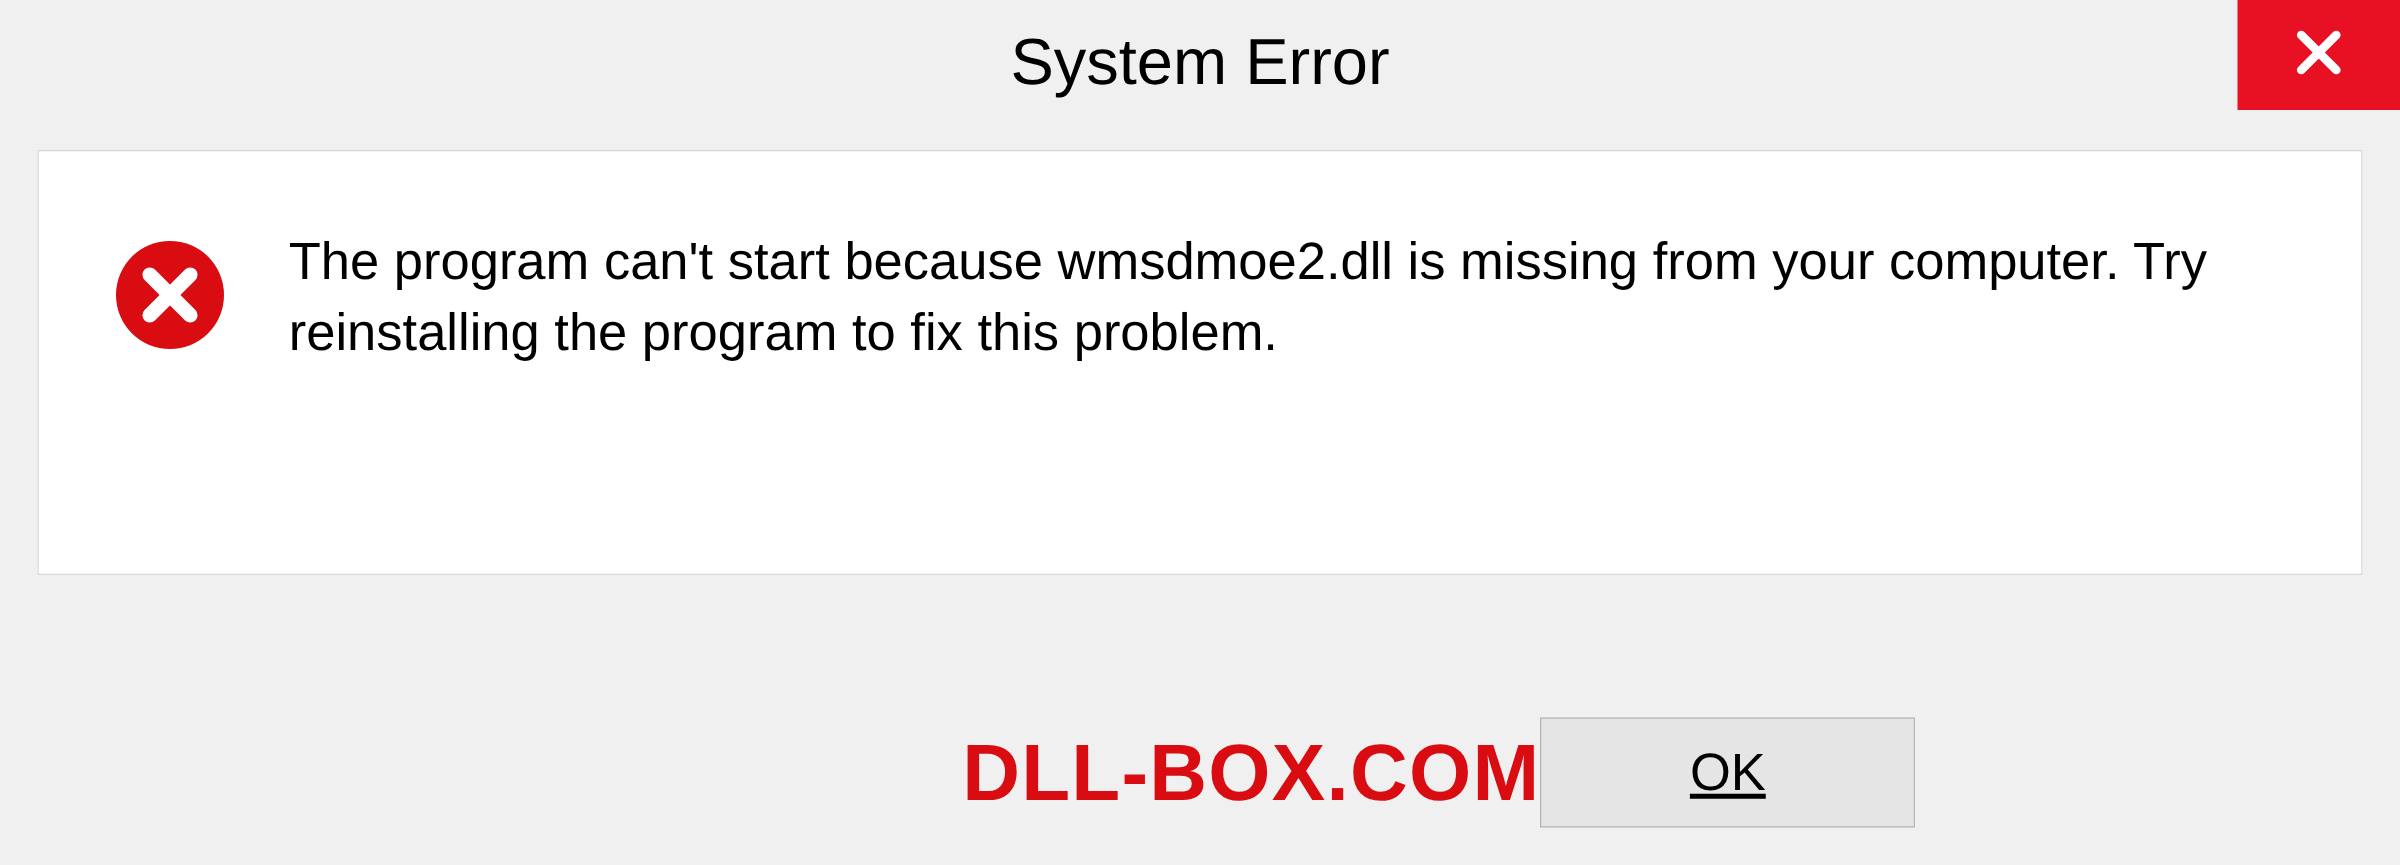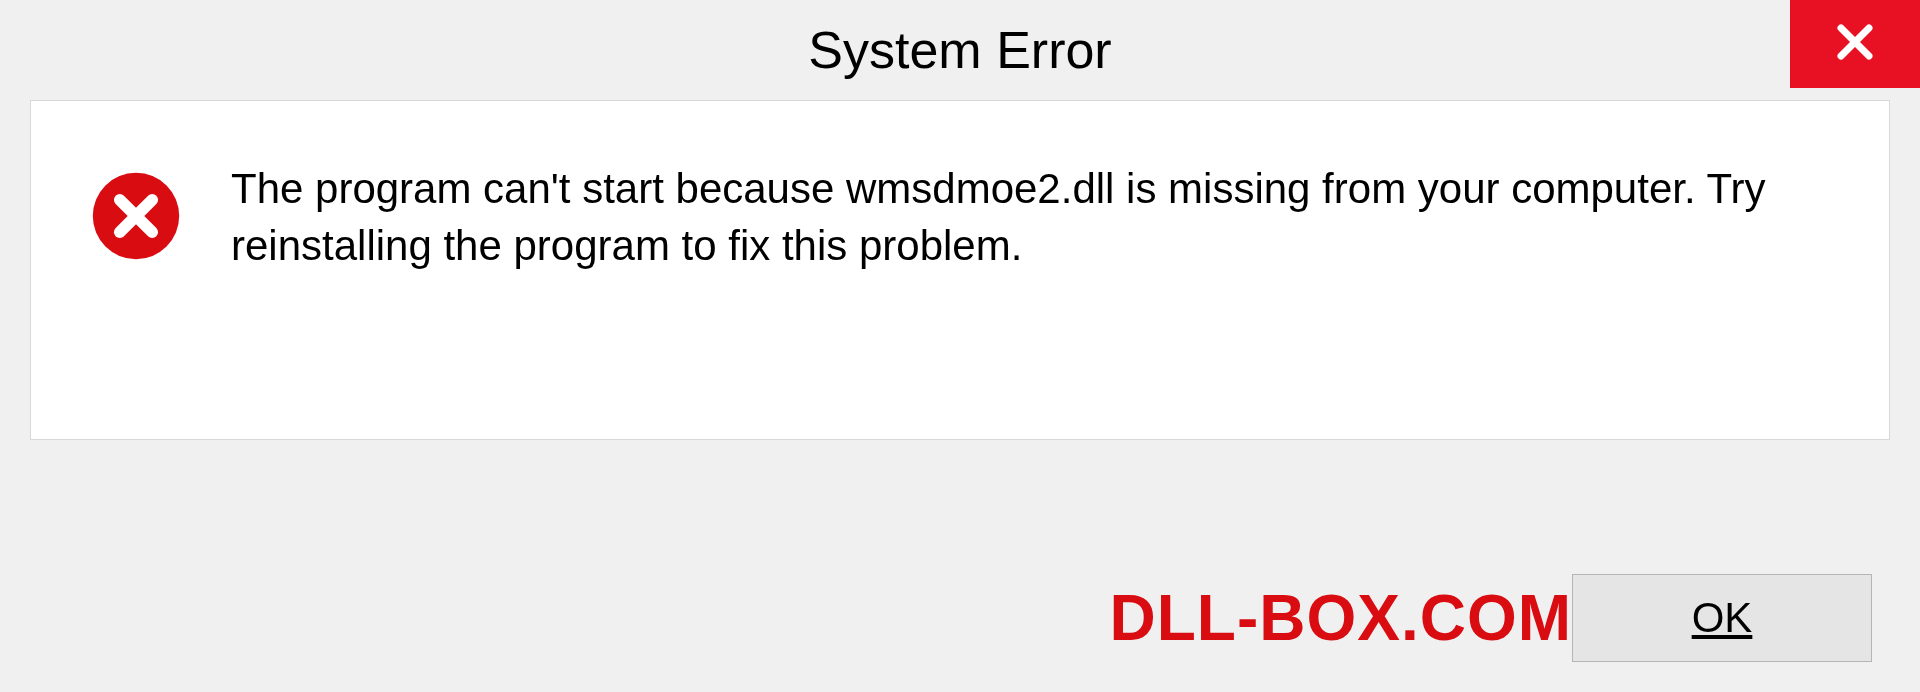--- a/index.html
+++ b/index.html
@@ -44,21 +44,21 @@
       display: flex;
       align-items: center;
       justify-content: center;
       cursor: pointer;
     }
     .close-btn svg {
       width: 48px;
       height: 48px;
     }
     .content-area {
-      margin: 0 30px 0 30px;
+      margin: 20px 30px 0 30px;
       background: #fff;
       border: 1px solid #d8d8d8;
       height: 340px;
       display: flex;
       align-items: flex-start;
       padding: 60px 50px 40px 60px;
     }
     .error-icon {
       flex-shrink: 0;
       width: 90px;
@@ -77,21 +77,21 @@
       font-weight: 400;
     }
     .footer {
       position: absolute;
       bottom: 30px;
       left: 12px;
       right: 0;
       padding: 0 48px;
       display: flex;
       align-items: center;
-      justify-content: flex-end;
+      justify-content: center;
     }
     .watermark {
       font-size: 64px;
       font-weight: 800;
       color: #d90c12;
       letter-spacing: 1px;
       font-family: Arial, sans-serif;
       margin-left: 370px;
     }
     .ok-btn {

